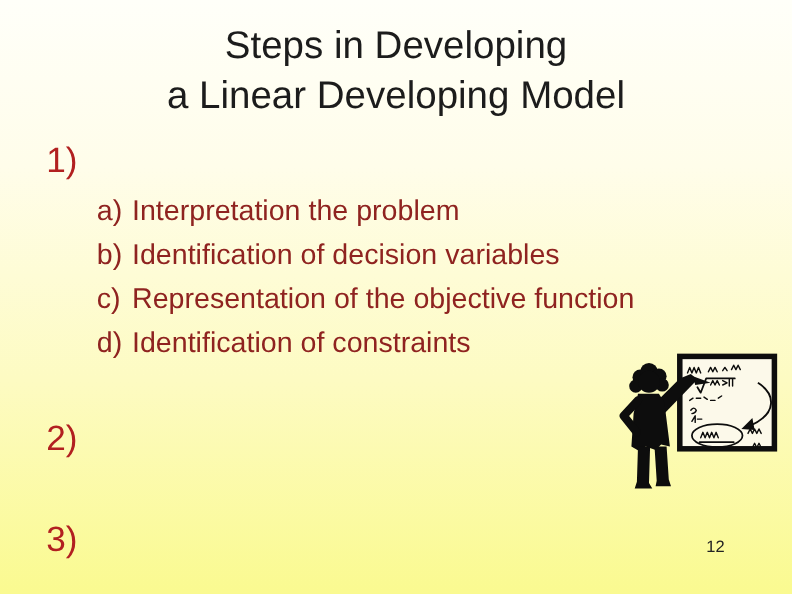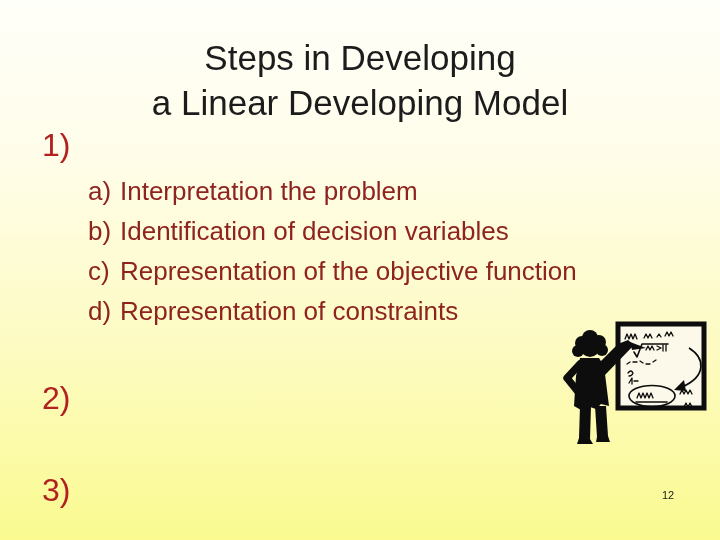--- a/index.html
+++ b/index.html
@@ -9,21 +9,20 @@
     overflow:hidden;
     background:linear-gradient(180deg,#fffff9 0%,#fffdea 28%,#fdfbc2 64%,#fafa90 100%);
     font-family:"Liberation Sans",sans-serif;
   }
   .title{
     position:absolute;top:19px;left:0;width:100%;
     text-align:center;
     font-size:35px;line-height:45px;
     color:#1c1c1c;
     letter-spacing:0px;
-    margin-top:16px;
   }
   .main-item{
     position:absolute;left:42px;
     font-size:32px;line-height:1;
     color:#b22020;
     white-space:nowrap;
     display:flex;
   }
   .main-item .marker{display:inline-block;width:65px;}
   #item-1{top:129px;}
@@ -31,22 +30,22 @@
   #item-3{top:474px;}
   .sub-list{
     position:absolute;left:88px;top:171px;
     font-size:26px;line-height:40px;
     color:#8f2320;
     white-space:nowrap;
   }
   .sub-row{display:flex;}
   .sub-row .marker{display:inline-block;width:32px;}
   .page-number{
-    position:absolute;left:662px;top:490px;
-    font-size:11px;line-height:1;
+    position:absolute;left:642px;top:490px;
+    font-size:15px;line-height:1;
     color:#222;
   }
   .clipart{
     position:absolute;left:556px;top:316px;
   }
 </style>
 </head>
 <body>
 
 <div class="slide">
@@ -68,21 +67,21 @@
     <div class="sub-row">
       <span class="marker">b)</span>
       <span>Identification of decision variables</span>
     </div>
     <div class="sub-row">
       <span class="marker">c)</span>
       <span>Representation of the objective function</span>
     </div>
     <div class="sub-row">
       <span class="marker">d)</span>
-      <span>Representation of constraints</span>
+      <span>Identification of constraints</span>
     </div>
   </div>
 
   <div class="main-item" id="item-2">
     <span class="marker">2)</span>
   </div>
 
   <div class="main-item" id="item-3">
     <span class="marker">3)</span>
   </div>

